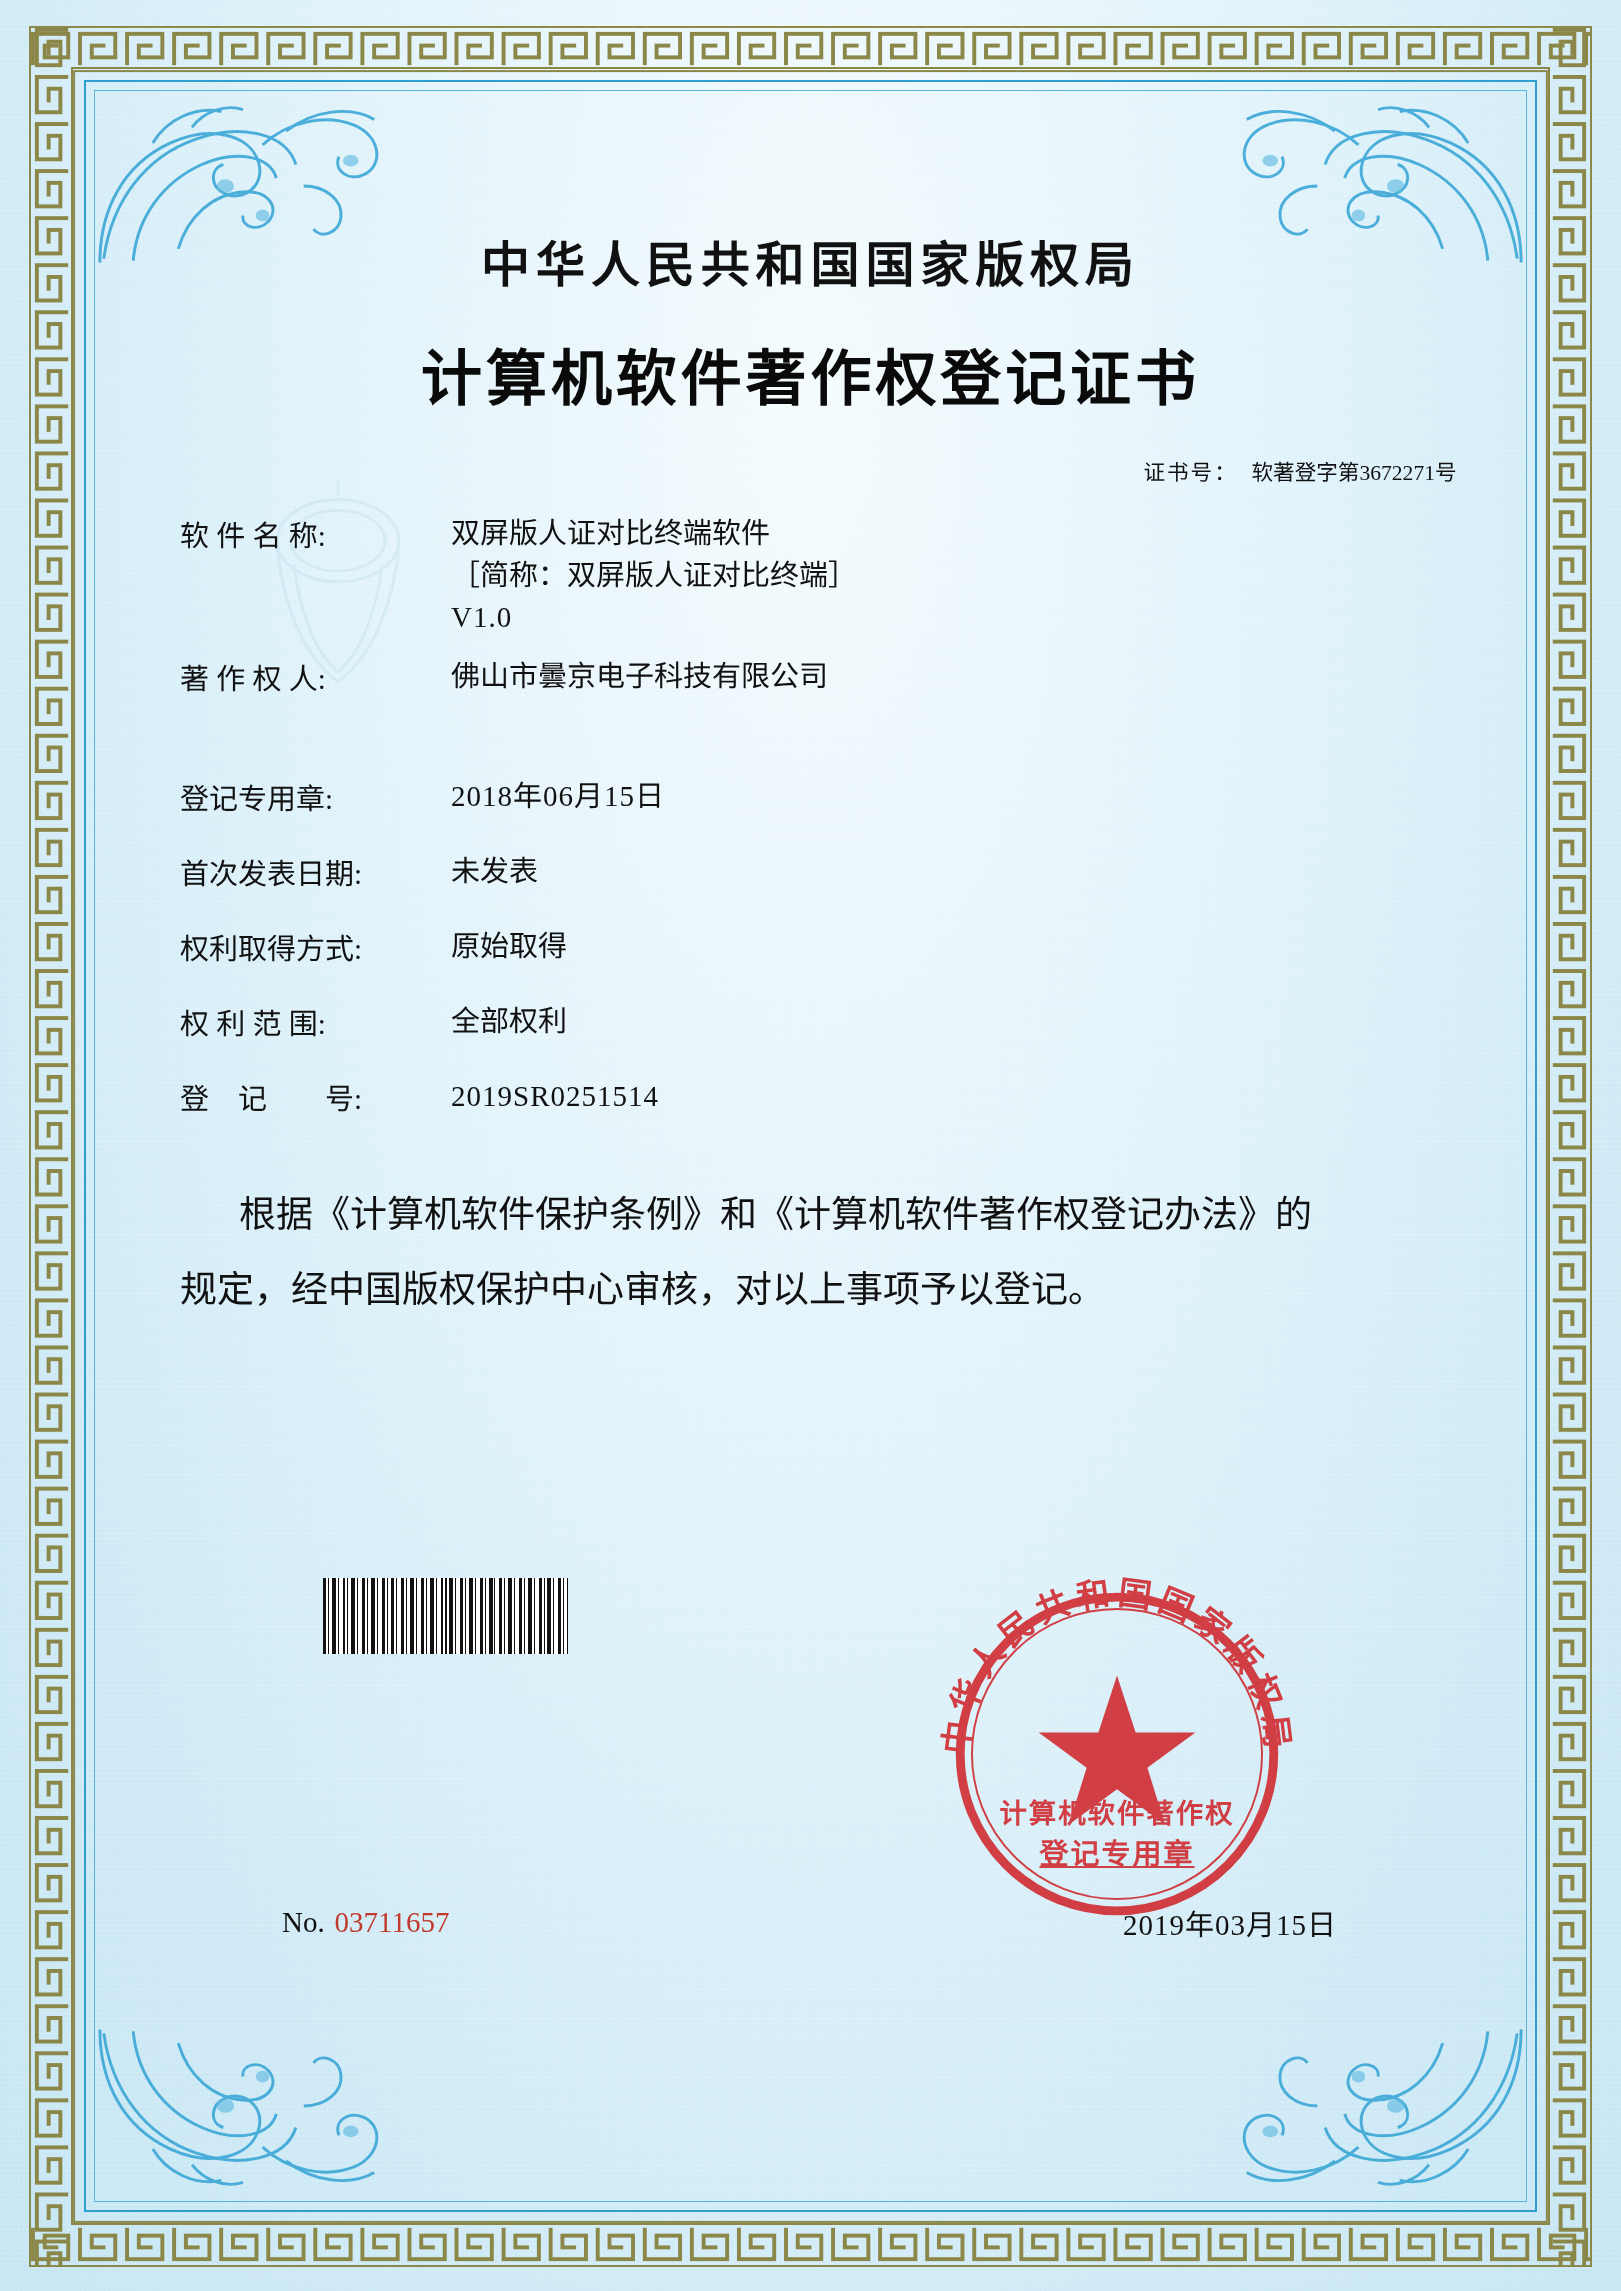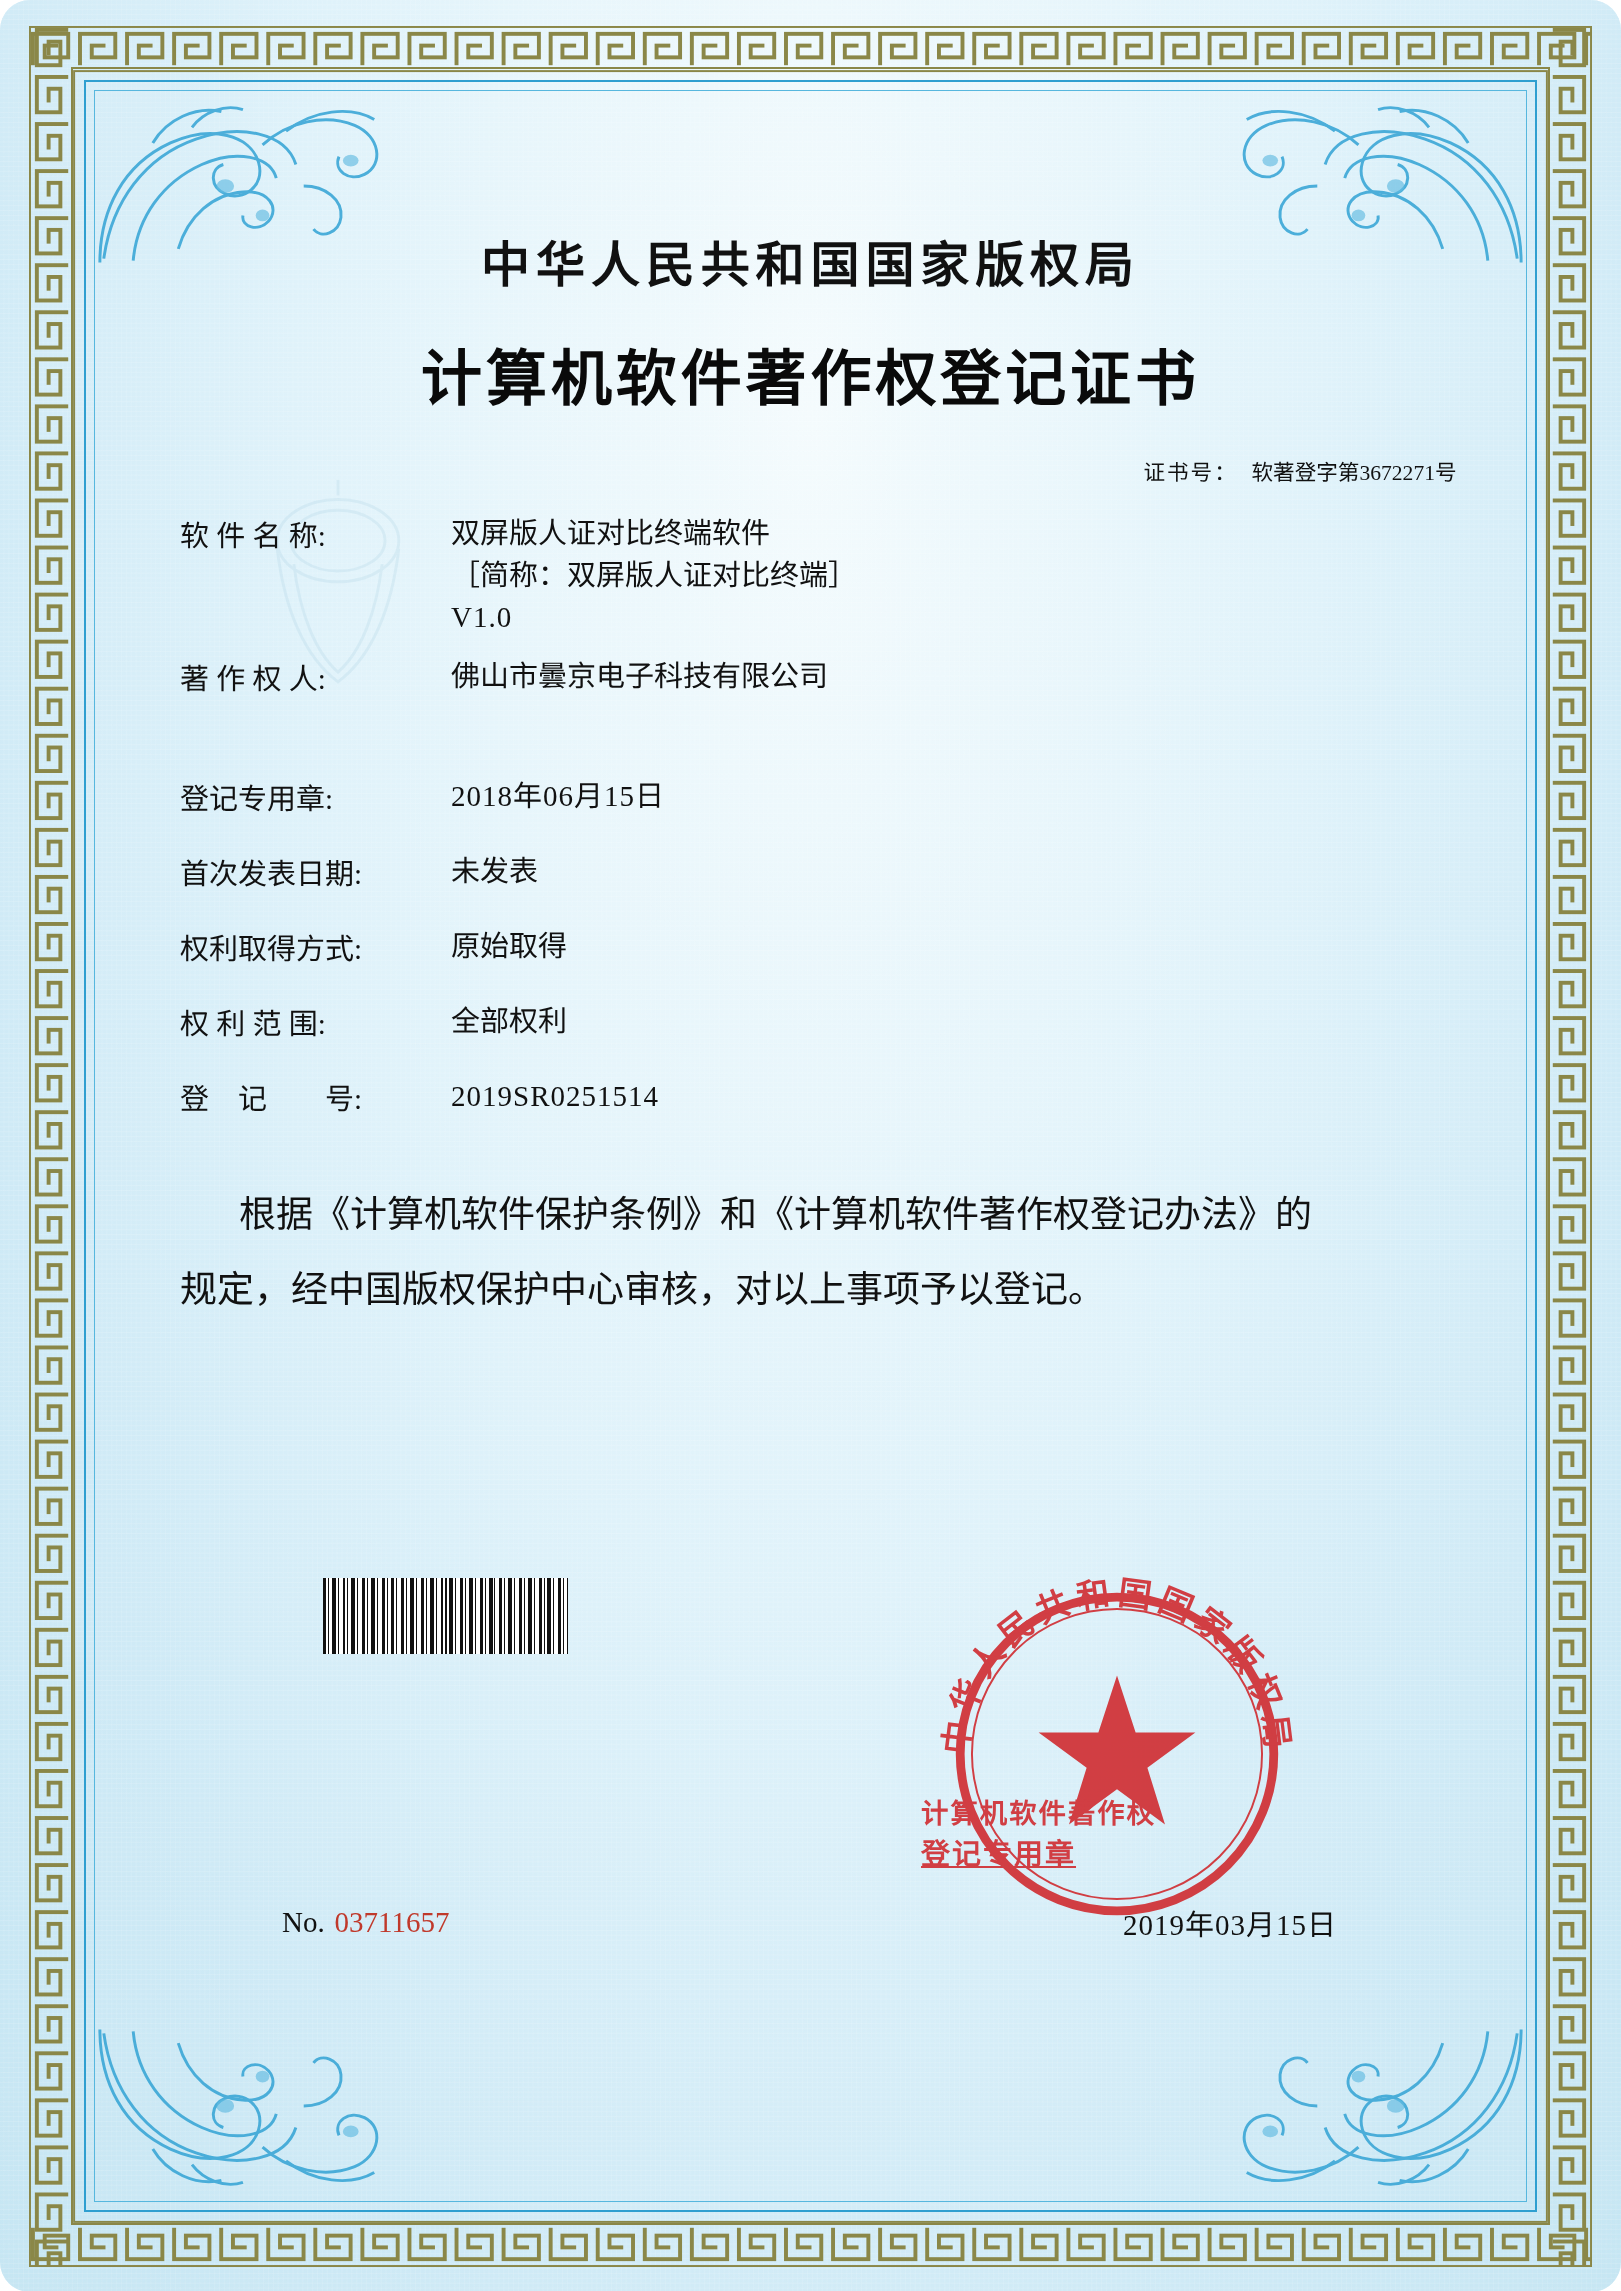--- a/index.html
+++ b/index.html
@@ -10,21 +10,20 @@
   body {
     font-family: "Liberation Serif", "DejaVu Serif", serif;
   }
 
   .page {
     position: relative;
     width: 1621px;
     height: 2292px;
     overflow: hidden;
     background: #eaf6fb;
-    border-radius: 30px;
   }
 
   
   .paper-bg {
     position: absolute;
     inset: 0;
     background:
       radial-gradient(ellipse at 50% 18%, #f4fbfd 0%, #dff2fa 45%, #cfeaf6 75%, #c6e6f3 100%);
   }
   .paper-bg::after {
@@ -190,20 +189,21 @@
     position: absolute;
     left: 921px;
     top: 1558px;
     width: 392px;
     height: 392px;
     opacity: .88;
   }
   .seal-text {
     position: absolute;
     left: 0; right: 0;
+    text-align: center;
     color: #d0262b;
     font-weight: bold;
     font-family: "DejaVu Serif", "Liberation Serif", serif;
   }
   .seal-line1 { top: 233px; font-size: 27.4px; letter-spacing: 2px; }
   .seal-line2 { top: 272px; font-size: 29px; letter-spacing: 2px; text-decoration: underline; }
 
   
   .footer-no {
     position: absolute;

